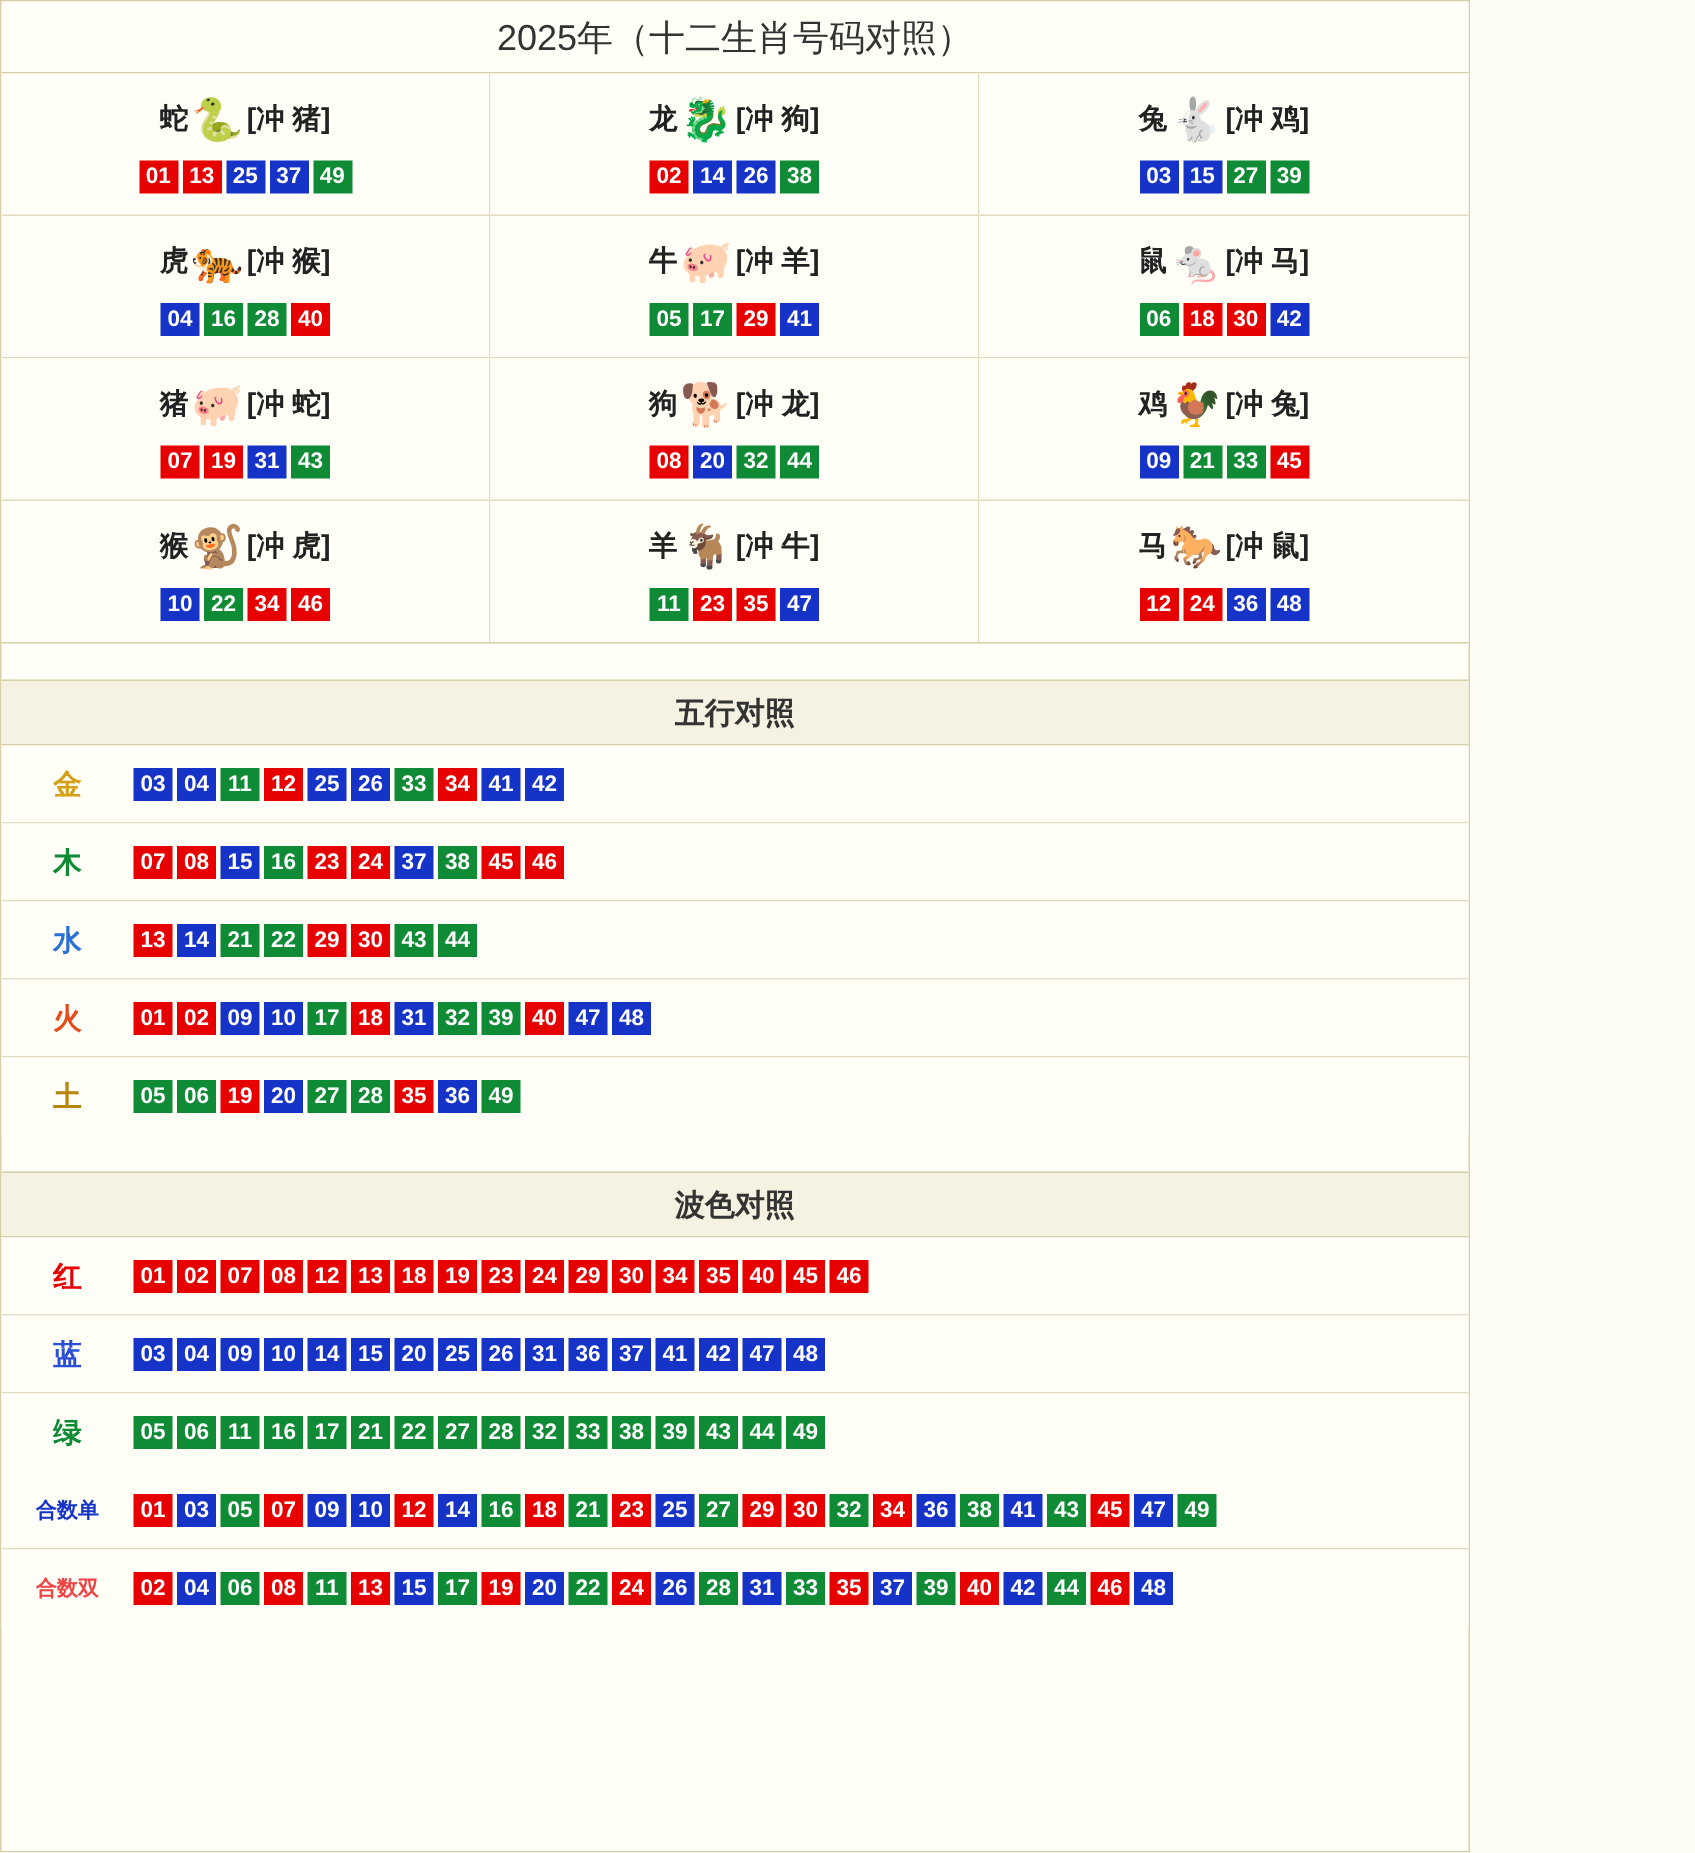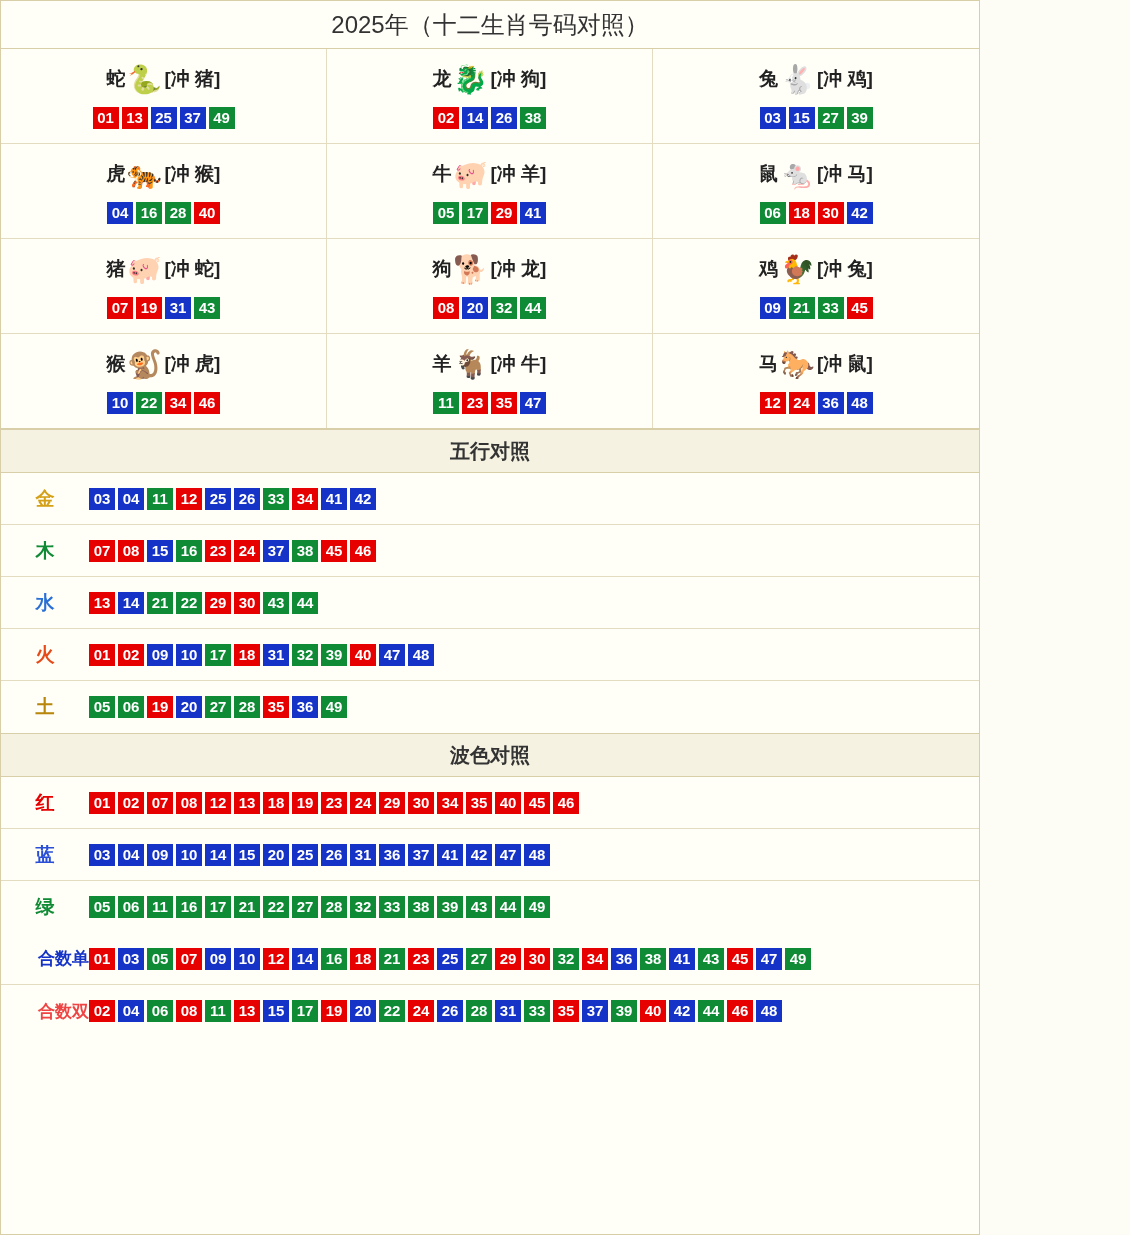--- a/index.html
+++ b/index.html
@@ -83,39 +83,40 @@
     height: 44px;
     display: flex;
     align-items: center;
     justify-content: center;
     font-size: 20px;
     font-weight: bold;
     color: #333;
     background: #f5f2e2;
     border-top: 1px solid #d8cfa8;
     border-bottom: 1px solid #d8cfa8;
+    margin-top: 24px;
   }
 
   
   .row {
     display: flex;
     align-items: center;
     border-bottom: 1px solid #e3dcc0;
     min-height: 52px;
     background: #fffef7;
   }
   .row:last-child { border-bottom: none; }
   .row-label {
     width: 88px;
     flex: 0 0 88px;
     text-align: center;
     font-size: 19px;
     font-weight: bold;
   }
-  .row-label.small { font-size: 17px; text-align: right; }
+  .row-label.small { font-size: 14px; }
   .row-nums {
     display: flex;
     flex-wrap: wrap;
     gap: 3px;
     padding: 6px 8px 6px 0;
   }
 </style>
 </head>
 <body>
 

